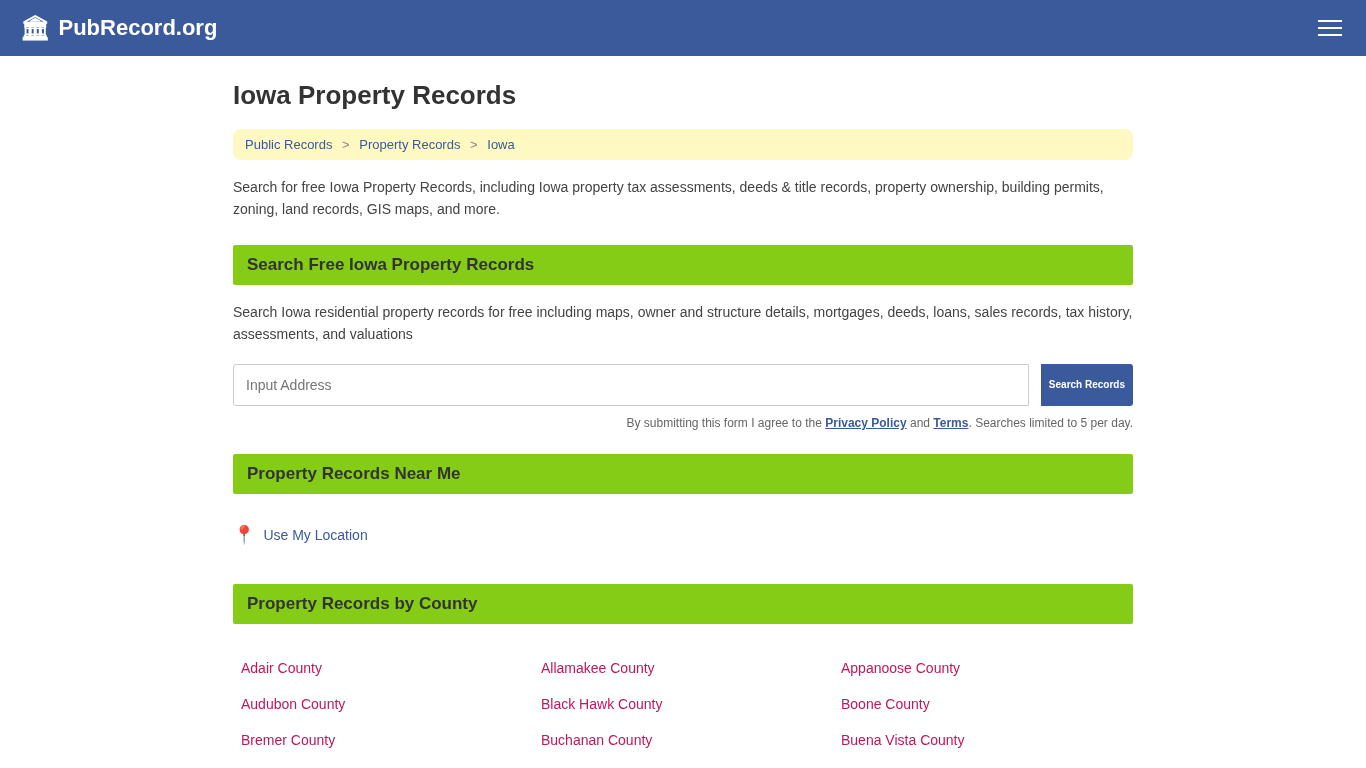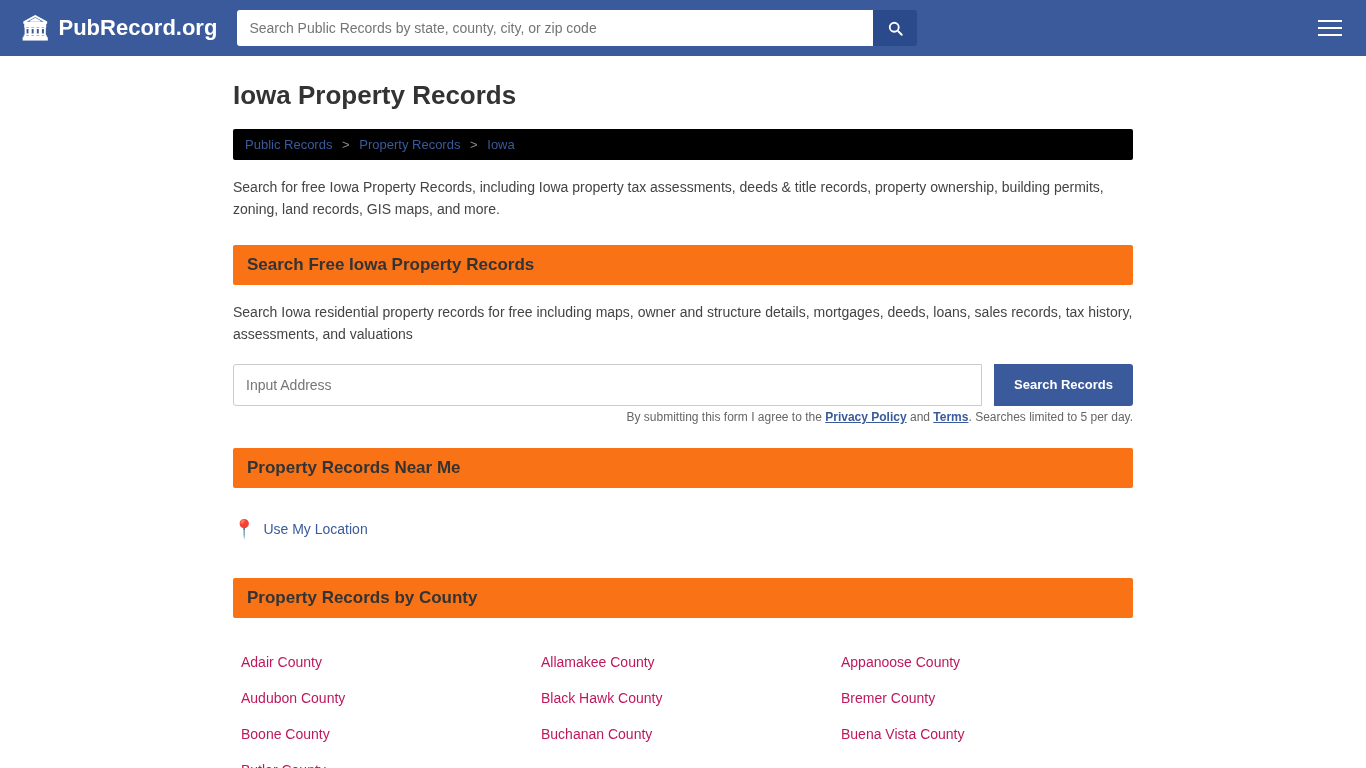--- a/index.html
+++ b/index.html
@@ -84,23 +84,23 @@
     }
 
     .page-title {
       font-size: 26px;
       font-weight: bold;
       color: #333;
       margin-bottom: 18px;
     }
 
     .breadcrumb {
-      background: #000000;
+      background: #fef9c3;
       padding: 8px 12px;
-      border-radius: 2px;
+      border-radius: 8px;
       margin-bottom: 16px;
       font-size: 13px;
       color: #555;
     }
     .breadcrumb a {
       color: #3a5a9b;
       text-decoration: none;
     }
     .breadcrumb .sep {
       margin: 0 6px;
@@ -108,57 +108,57 @@
     }
 
     .description {
       font-size: 14px;
       color: #444;
       line-height: 1.6;
       margin-bottom: 24px;
     }
 
     .section-header {
-      background: #f97316;
+      background: #84cc16;
       padding: 10px 14px;
       font-size: 17px;
       font-weight: bold;
       color: #333;
       border-radius: 2px;
       margin-bottom: 16px;
     }
 
     .section-desc {
       font-size: 14px;
       color: #444;
       line-height: 1.6;
       margin-bottom: 18px;
     }
 
     .address-search-row {
       display: flex;
       gap: 12px;
-      margin-bottom: 4px;
+      margin-bottom: 10px;
     }
     .address-input {
       flex: 1;
       height: 42px;
       padding: 0 12px;
       border: 1px solid #ccc;
       font-size: 14px;
       outline: none;
       border-radius: 3px 0 0 3px;
     }
     .search-records-btn {
       background: #3a5a9b;
       color: #fff;
       border: none;
-      padding: 0 20px;
+      padding: 0 8px;
       height: 42px;
-      font-size: 13px;
+      font-size: 10px;
       font-weight: bold;
       cursor: pointer;
       border-radius: 0 3px 3px 0;
       white-space: nowrap;
     }
 
     .form-disclaimer {
       font-size: 12px;
       color: #666;
       text-align: right;
@@ -202,28 +202,20 @@
     }
   </style>
 </head>
 <body>
 
 <header class="header">
   <a class="logo-area" href="#">
     <span class="logo-icon">🏛</span>
     <span>PubRecord.org</span>
   </a>
-  <div class="header-search-wrapper">
-    <input class="header-search-input" type="text" placeholder="Search Public Records by state, county, city, or zip code" style="">
-    <button class="header-search-button">
-      <svg class="search-svg" viewBox="0 0 24 24">
-        <path d="M21 21l-4.35-4.35M17 11A6 6 0 1 1 5 11a6 6 0 0 1 12 0z" stroke="#fff" stroke-width="2.5" fill="none" stroke-linecap="round"></path>
-      </svg>
-    </button>
-  </div>
   <button class="hamburger-btn">
     <span></span>
     <span></span>
     <span></span>
   </button>
 </header>
 
 <main class="main">
 
   <h1 class="page-title">Iowa Property Records</h1>
@@ -259,21 +251,21 @@
   </div>
 
   <div class="section-block">
     <div class="section-header">Property Records by County</div>
     <div class="county-grid" id="county-grid">
     <a href="#" class="county-link">Adair County</a>
         <a href="#" class="county-link">Allamakee County</a>
         <a href="#" class="county-link">Appanoose County</a>
         <a href="#" class="county-link">Audubon County</a>
         <a href="#" class="county-link">Black Hawk County</a>
+        <a href="#" class="county-link">Boone County</a>
         <a href="#" class="county-link">Bremer County</a>
-        <a href="#" class="county-link">Boone County</a>
         <a href="#" class="county-link">Buchanan County</a>
         <a href="#" class="county-link">Buena Vista County</a>
         <a href="#" class="county-link">Butler County</a>
       </div>
   </div>
 
 </main>
 
 </body></html>

